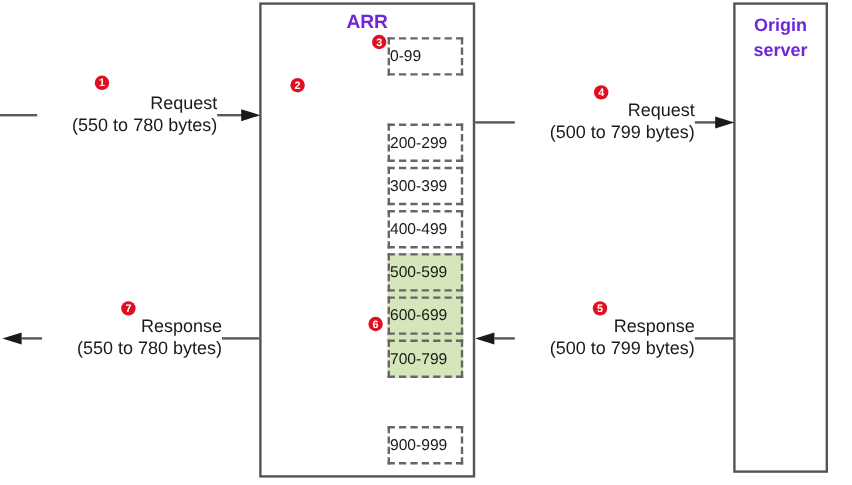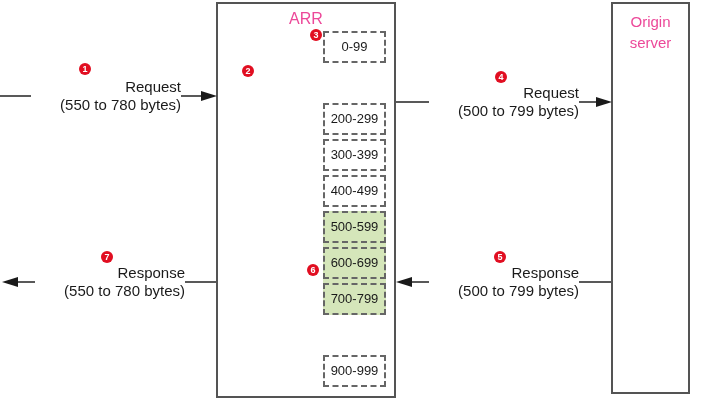--- a/index.html
+++ b/index.html
@@ -10,33 +10,33 @@
   }
   
   .server-box {
     position: absolute; border: 2px solid #545454; background: #ffffff;
   }
   .arr-box   { left: 216px; top: 2px; width: 180px; height: 396px; }
   .origin-box{ left: 611px; top: 2px; width: 79px;  height: 392px; }
   .box-title {
     position: absolute; left: 0; right: 0; top: 4px;
     text-align: center; font-size: 16px; line-height: 21px;
-    white-space: pre-line; color: #ec4899;
+    white-space: pre-line; color: #6d28d9; font-weight: bold;
   }
   .origin-box .box-title { font-size: 15px; top: 7px; }
   
   .highlight-region {
     position: absolute; left: 323px; top: 211px; width: 63px; height: 104px;
     background: #d5e6ba;
   }
   
   .range-cell {
     position: absolute; left: 323px; width: 63px; height: 32px;
     border: 2px dashed #666666; background: transparent;
-    font-size: 13px; line-height: 28px; text-align: center; color: #1a1a1a;
+    font-size: 13px; line-height: 28px; text-align: left; color: #1a1a1a;
   }
   
   .hline { position: absolute; height: 2px; background: #595959; }
   .head-right {
     position: absolute; width: 0; height: 0;
     border-left: 16px solid #1a1a1a;
     border-top: 5px solid transparent; border-bottom: 5px solid transparent;
   }
   .head-left {
     position: absolute; width: 0; height: 0;

